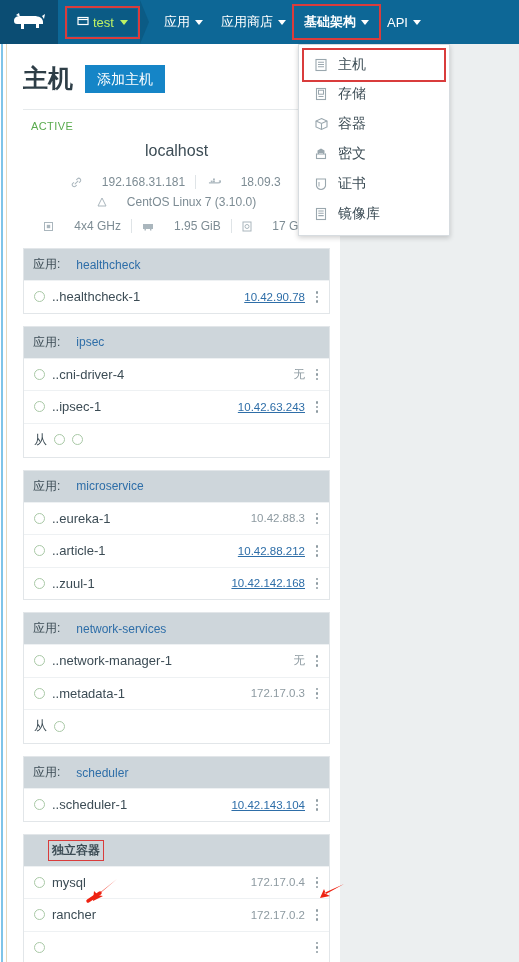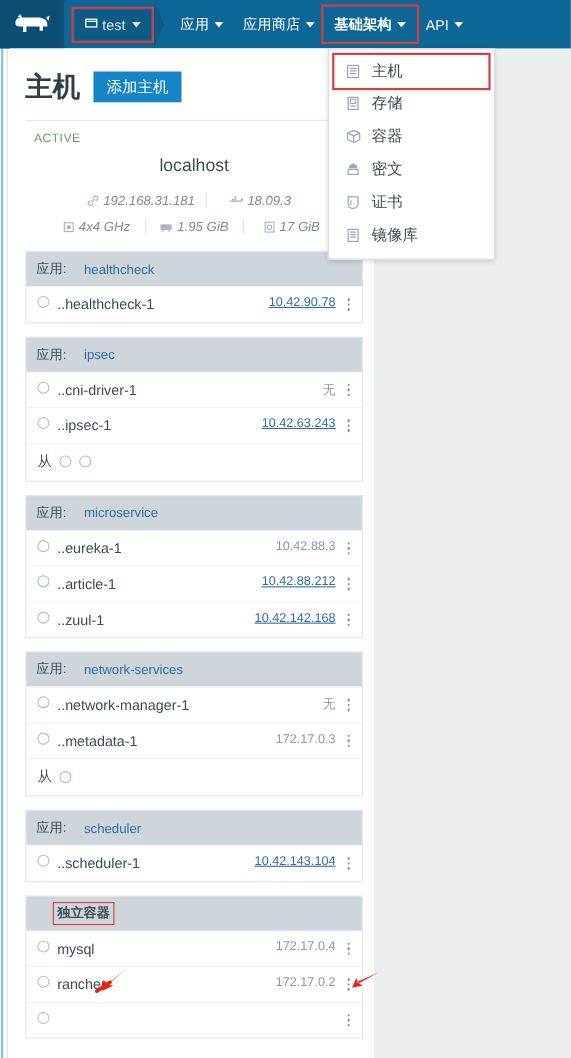--- a/index.html
+++ b/index.html
@@ -23,21 +23,21 @@
     display: flex; align-items: center;
   }
   .nav-logo {
     width: 58px; height: 44px; display: flex; align-items: center; justify-content: center;
     background: #0b4d73;
   }
   .nav-logo svg { display: block; }
   .env-btn-wrap { position: relative; margin-left: 10px; }
   .env-btn {
     display: flex; align-items: center; gap: 4px;
-    padding: 6px 9px; color: #e5e5e5; font-size: 13px;
+    padding: 6px 9px; color: #bef264; font-size: 13px;
     background: #0b5b85;
     white-space: nowrap;
   }
   .env-btn .cube { display:inline-block; }
   .caret { display:inline-block; width:0;height:0;border-left:4px solid transparent;border-right:4px solid transparent;border-top:5px solid currentColor; margin-left:2px; }
   .hl-red { outline: 2px solid #d93c3c; outline-offset: 1px; }
   .env-sep {
     width: 0; height: 0;
     border-top: 22px solid transparent; border-bottom: 22px solid transparent;
     border-left: 9px solid #0b5b85;
@@ -86,39 +86,39 @@
   .host-top { position: relative; padding: 10px 0 4px 0; }
   .host-state { position: absolute; left: 8px; top: 10px; font-size: 11px; color: #5aab4e; letter-spacing: .4px; }
   .pause-btn {
     position: absolute; right: 4px; top: 2px;
     width: 23px; height: 26px; border: 1px solid #d8dde0; background: #fff;
     display: flex; align-items: center; justify-content: center; gap: 2px;
   }
   .pause-btn i { display: block; width: 4px; height: 13px; background: #7f8e98; }
   .host-name { text-align: center; font-size: 16px; color: #3c4c55; padding: 18px 0 12px 0; }
   .host-row { display: flex; align-items: center; justify-content: center; font-size: 12px; color: #7d8c94; padding: 3px 0; }
-  .host-cell { display: flex; align-items: center; gap: 4px; padding: 0 10px; font-style: italic; }
+  .host-cell { display: flex; align-items: center; gap: 20px; padding: 0 10px; }
   .vdiv { width: 1px; height: 14px; background: #dfe4e7; }
   .host-row.wide .host-cell { min-width: 96px; justify-content: center; }
   .host-row.stats { padding-top: 7px; padding-bottom: 9px; }
   .host-row.stats .host-cell { min-width: 88px; justify-content: center; }
   .gi { color: #aab6bd; display: inline-flex; }
 
   
   .groups { padding: 6px 10px 0 14px; }
   .group { margin-bottom: 12px; border: 1px solid #e2e6e9; background: #ffffff; }
   .group-head {
     background: #ced6db; color: #3c4c55; font-size: 12px;
     padding: 7px 9px; display: flex; align-items: center; gap: 16px;
   }
   .group-head .k { color: #3c4c55; }
   .group-head .v { color: #2e6ea8; }
   .group-head .boxed { border: 1px solid #d93c3c; padding: 1px 3px; margin: -2px 15px; font-weight: bold; }
   .svc-row {
-    display: flex; 
+    display: flex; align-items: center;
     padding: 8px 6px 8px 10px; border-top: 1px solid #eef1f3;
     font-size: 13px; color: #3c4c55; position: relative;
   }
   .group .svc-row:first-of-type { border-top: none; }
   .dot {
     width: 11px; height: 11px; border-radius: 50%;
     border: 1px solid #a9c9a6; background: #ffffff; flex: 0 0 auto; margin-right: 7px;
   }
   .svc-name { flex: 1 1 auto; white-space: nowrap; overflow: hidden; text-overflow: ellipsis; }
   .svc-ip { font-size: 11.5px; color: #8d9aa1; margin-right: 6px; white-space: nowrap; }
@@ -216,20 +216,30 @@
                 <rect x="3" y="3.5" width="2" height="2" fill="#aab6bd"></rect>
                 <rect x="5.4" y="3.5" width="2" height="2" fill="#aab6bd"></rect>
                 <rect x="5.4" y="1.2" width="2" height="2" fill="#aab6bd"></rect>
                 <path d="M1 6 h10 c1.6 0 2.6-1 2.8-2 -1.2-.5-2 .3-2 .3" stroke="#aab6bd" stroke-width="1.2" fill="none"></path>
               </svg>
           </span>
           <span>18.09.3</span>
         </div>
       </div>
 
+      <div class="host-row">
+        <div class="host-cell">
+          <span class="gi">
+            <svg width="10" height="10" viewBox="0 0 10 10">
+                <path d="M5 1 L9 9 L1 9 Z" fill="none" stroke="#aab6bd" stroke-width="1"></path>
+              </svg>
+          </span>
+          <span>CentOS Linux 7 (3.10.0)</span>
+        </div>
+      </div>
 
       <div class="host-row stats">
         <div class="host-cell">
           <span class="gi">
             <svg width="11" height="11" viewBox="0 0 11 11">
                 <rect x="1.5" y="1.5" width="8" height="8" fill="none" stroke="#aab6bd" stroke-width="1"></rect>
                 <rect x="3.8" y="3.8" width="3.4" height="3.4" fill="#aab6bd"></rect>
               </svg>
           </span>
           <span>4x4 GHz</span>
@@ -275,21 +285,21 @@
             </span>
           </div>
         </div>
         <div class="group">
           <div class="group-head">
             <span class="k">应用:</span>
             <span class="v">ipsec</span>
           </div>
           <div class="svc-row">
             <span class="dot"></span>
-            <span class="svc-name">..cni-driver-1</span>
+            <span class="svc-name">..cni-driver-4</span>
             <span class="svc-ip">无</span>
             <span class="kebab">
               <i></i>
               <i></i>
               <i></i>
             </span>
           </div>
           <div class="svc-row">
             <span class="dot"></span>
             <span class="svc-name">..ipsec-1</span>

